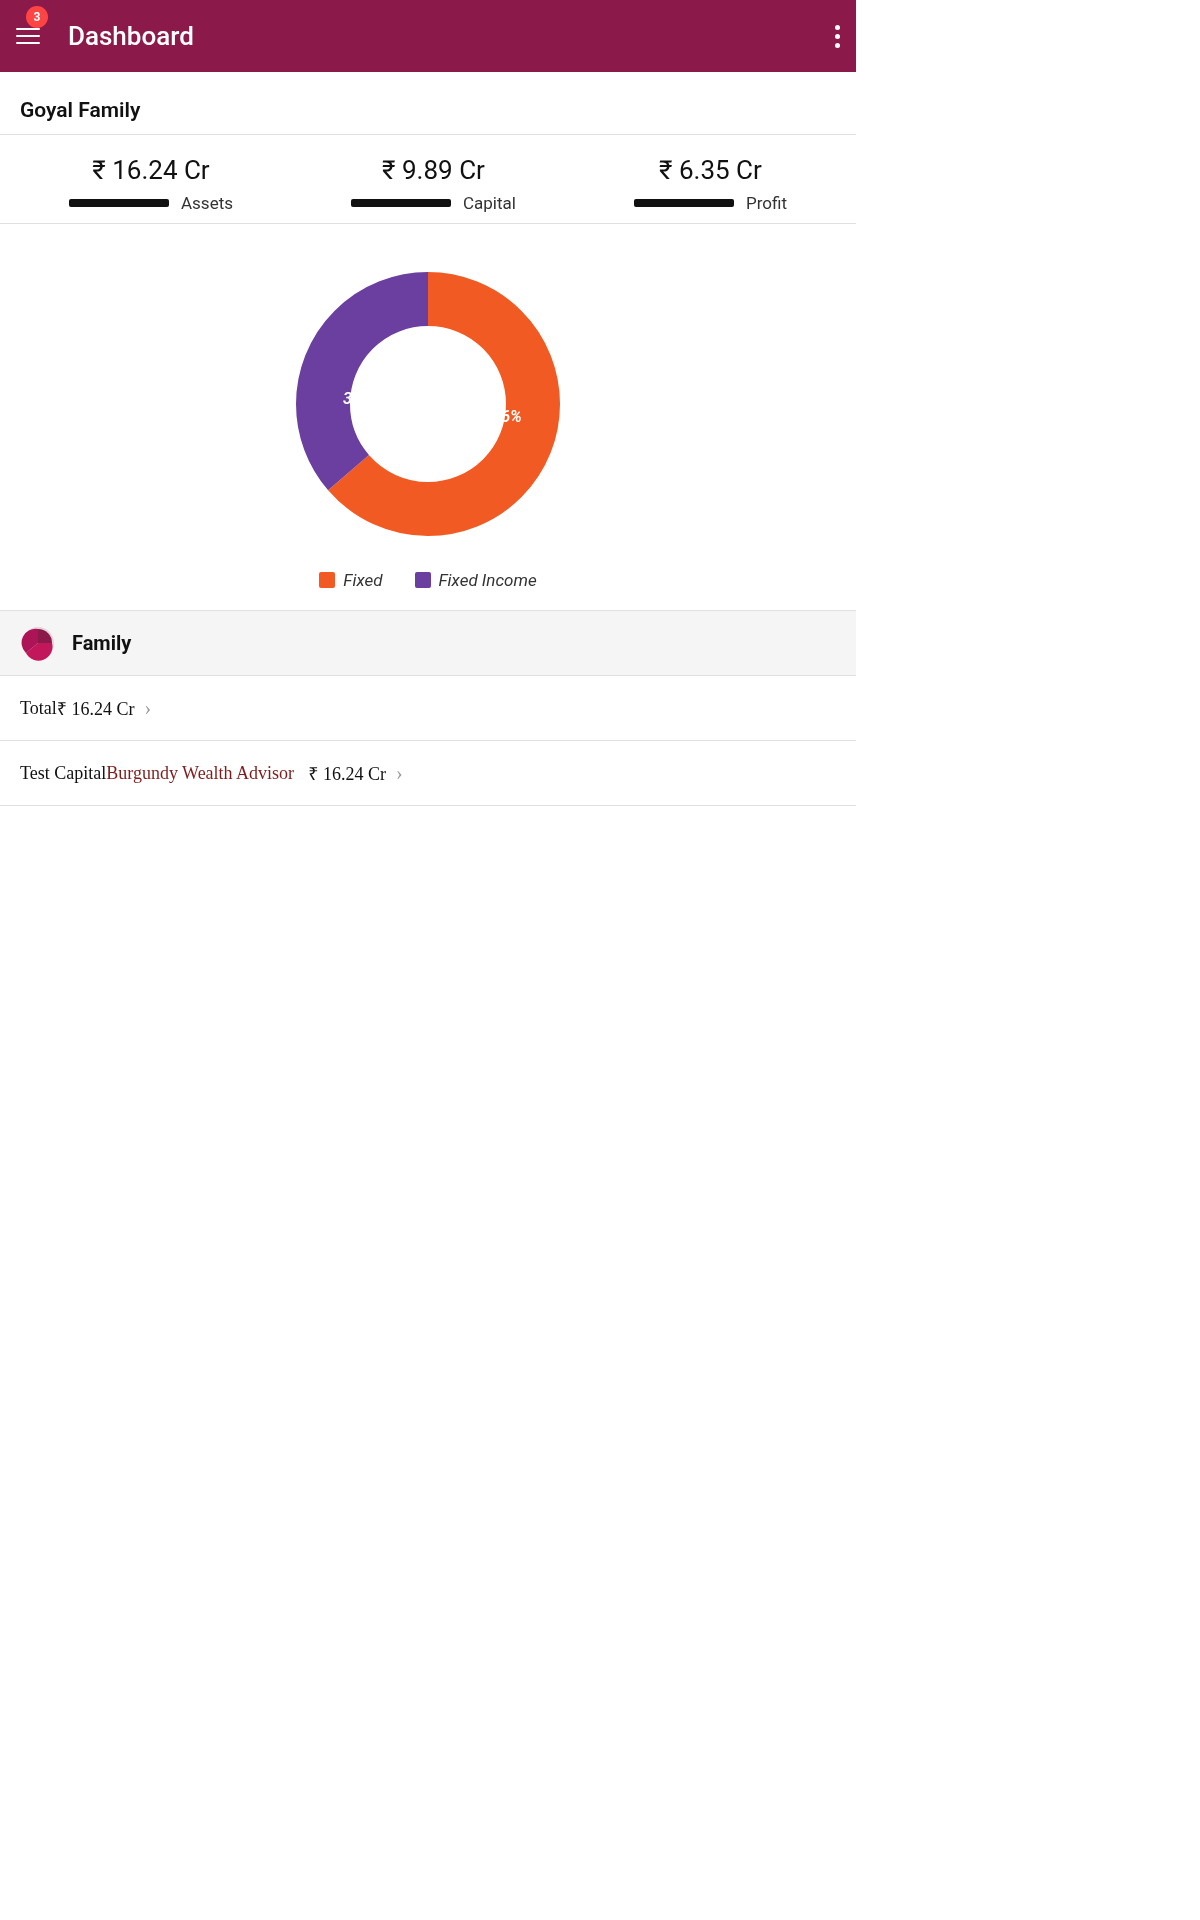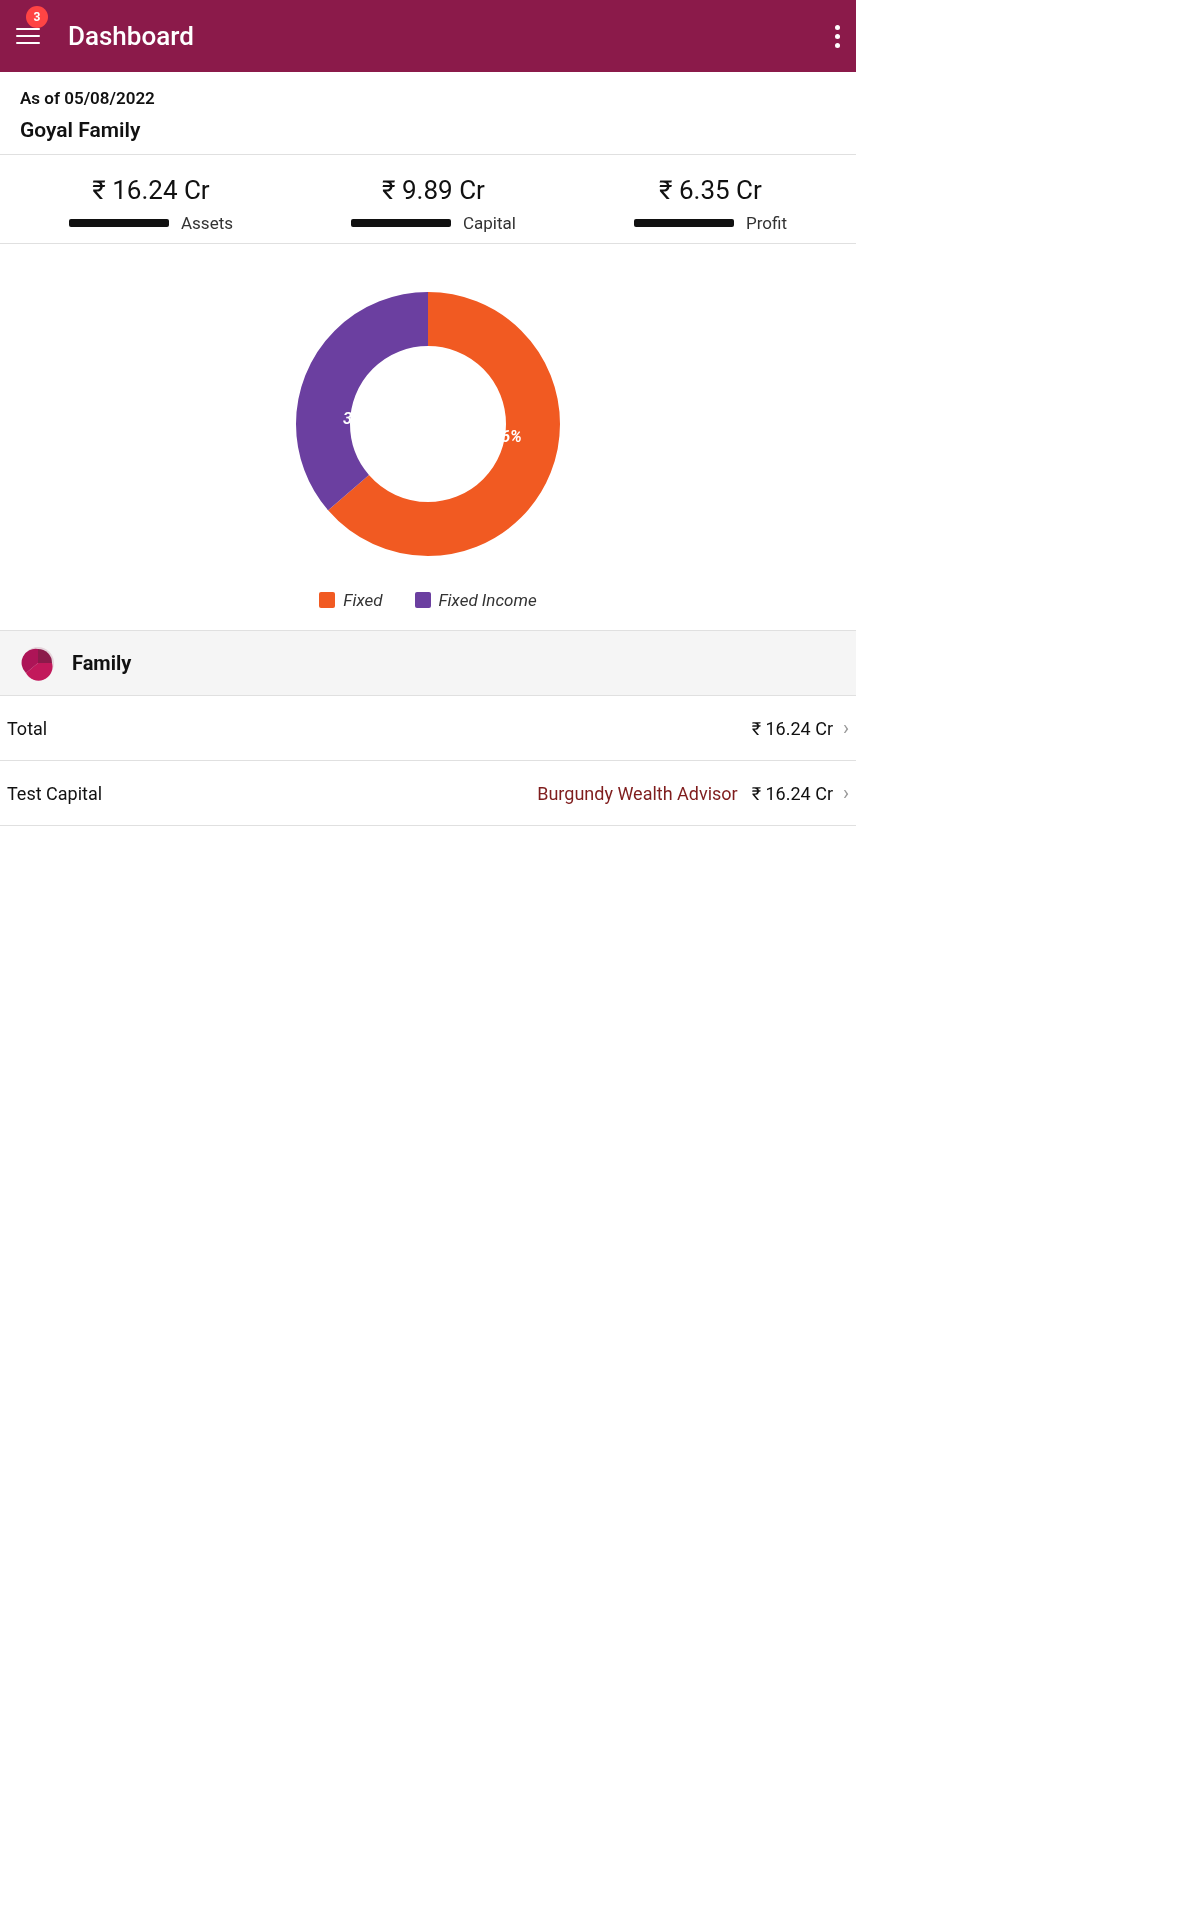--- a/index.html
+++ b/index.html
@@ -82,23 +82,24 @@
     }
     .family-icon {
       width: 36px; height: 36px;
     }
     .family-label { font-size: 20px; font-weight: 700; color: #111; }
 
     
     .list-row {
       display: flex;
       align-items: center;
-      justify-content: space-between;
-      padding: 20px 7px;
-      border-bottom: 1px solid #e0e0e0;
+      justify-content: flex-start;
+      padding: 20px 20px;
+      border-bottom: 1px solid #e0e0e0;
+      font-family: Liberation Serif, serif;
     }
     .row-left { font-size: 18px; color: #111; }
     .row-right { display: flex; align-items: center; gap: 10px; font-size: 18px; color: #111; }
     .row-right .advisor { font-size: 18px; color: #7f1d1d; margin-right: 4px; }
     .chevron-icon { color: #999; font-size: 20px; }
   </style>
 </head>
 <body>
 
 <div class="header">
@@ -114,21 +115,20 @@
     <span class="header-title">Dashboard</span>
   </div>
   <div class="more-icon">
     <span></span>
       <span></span>
       <span></span>
   </div>
 </div>
 
 <div class="info-bar">
-  <div class="date">As of 05/08/2022</div>
   <div class="family">Goyal Family</div>
 </div>
 
 <div class="stats-row">
   <div class="stat-item">
     <div class="stat-value">₹ 16.24 Cr</div>
     <div class="stat-bar-row">
       <div class="stat-bar"></div>
       <span class="stat-label">Assets</span>
     </div>

